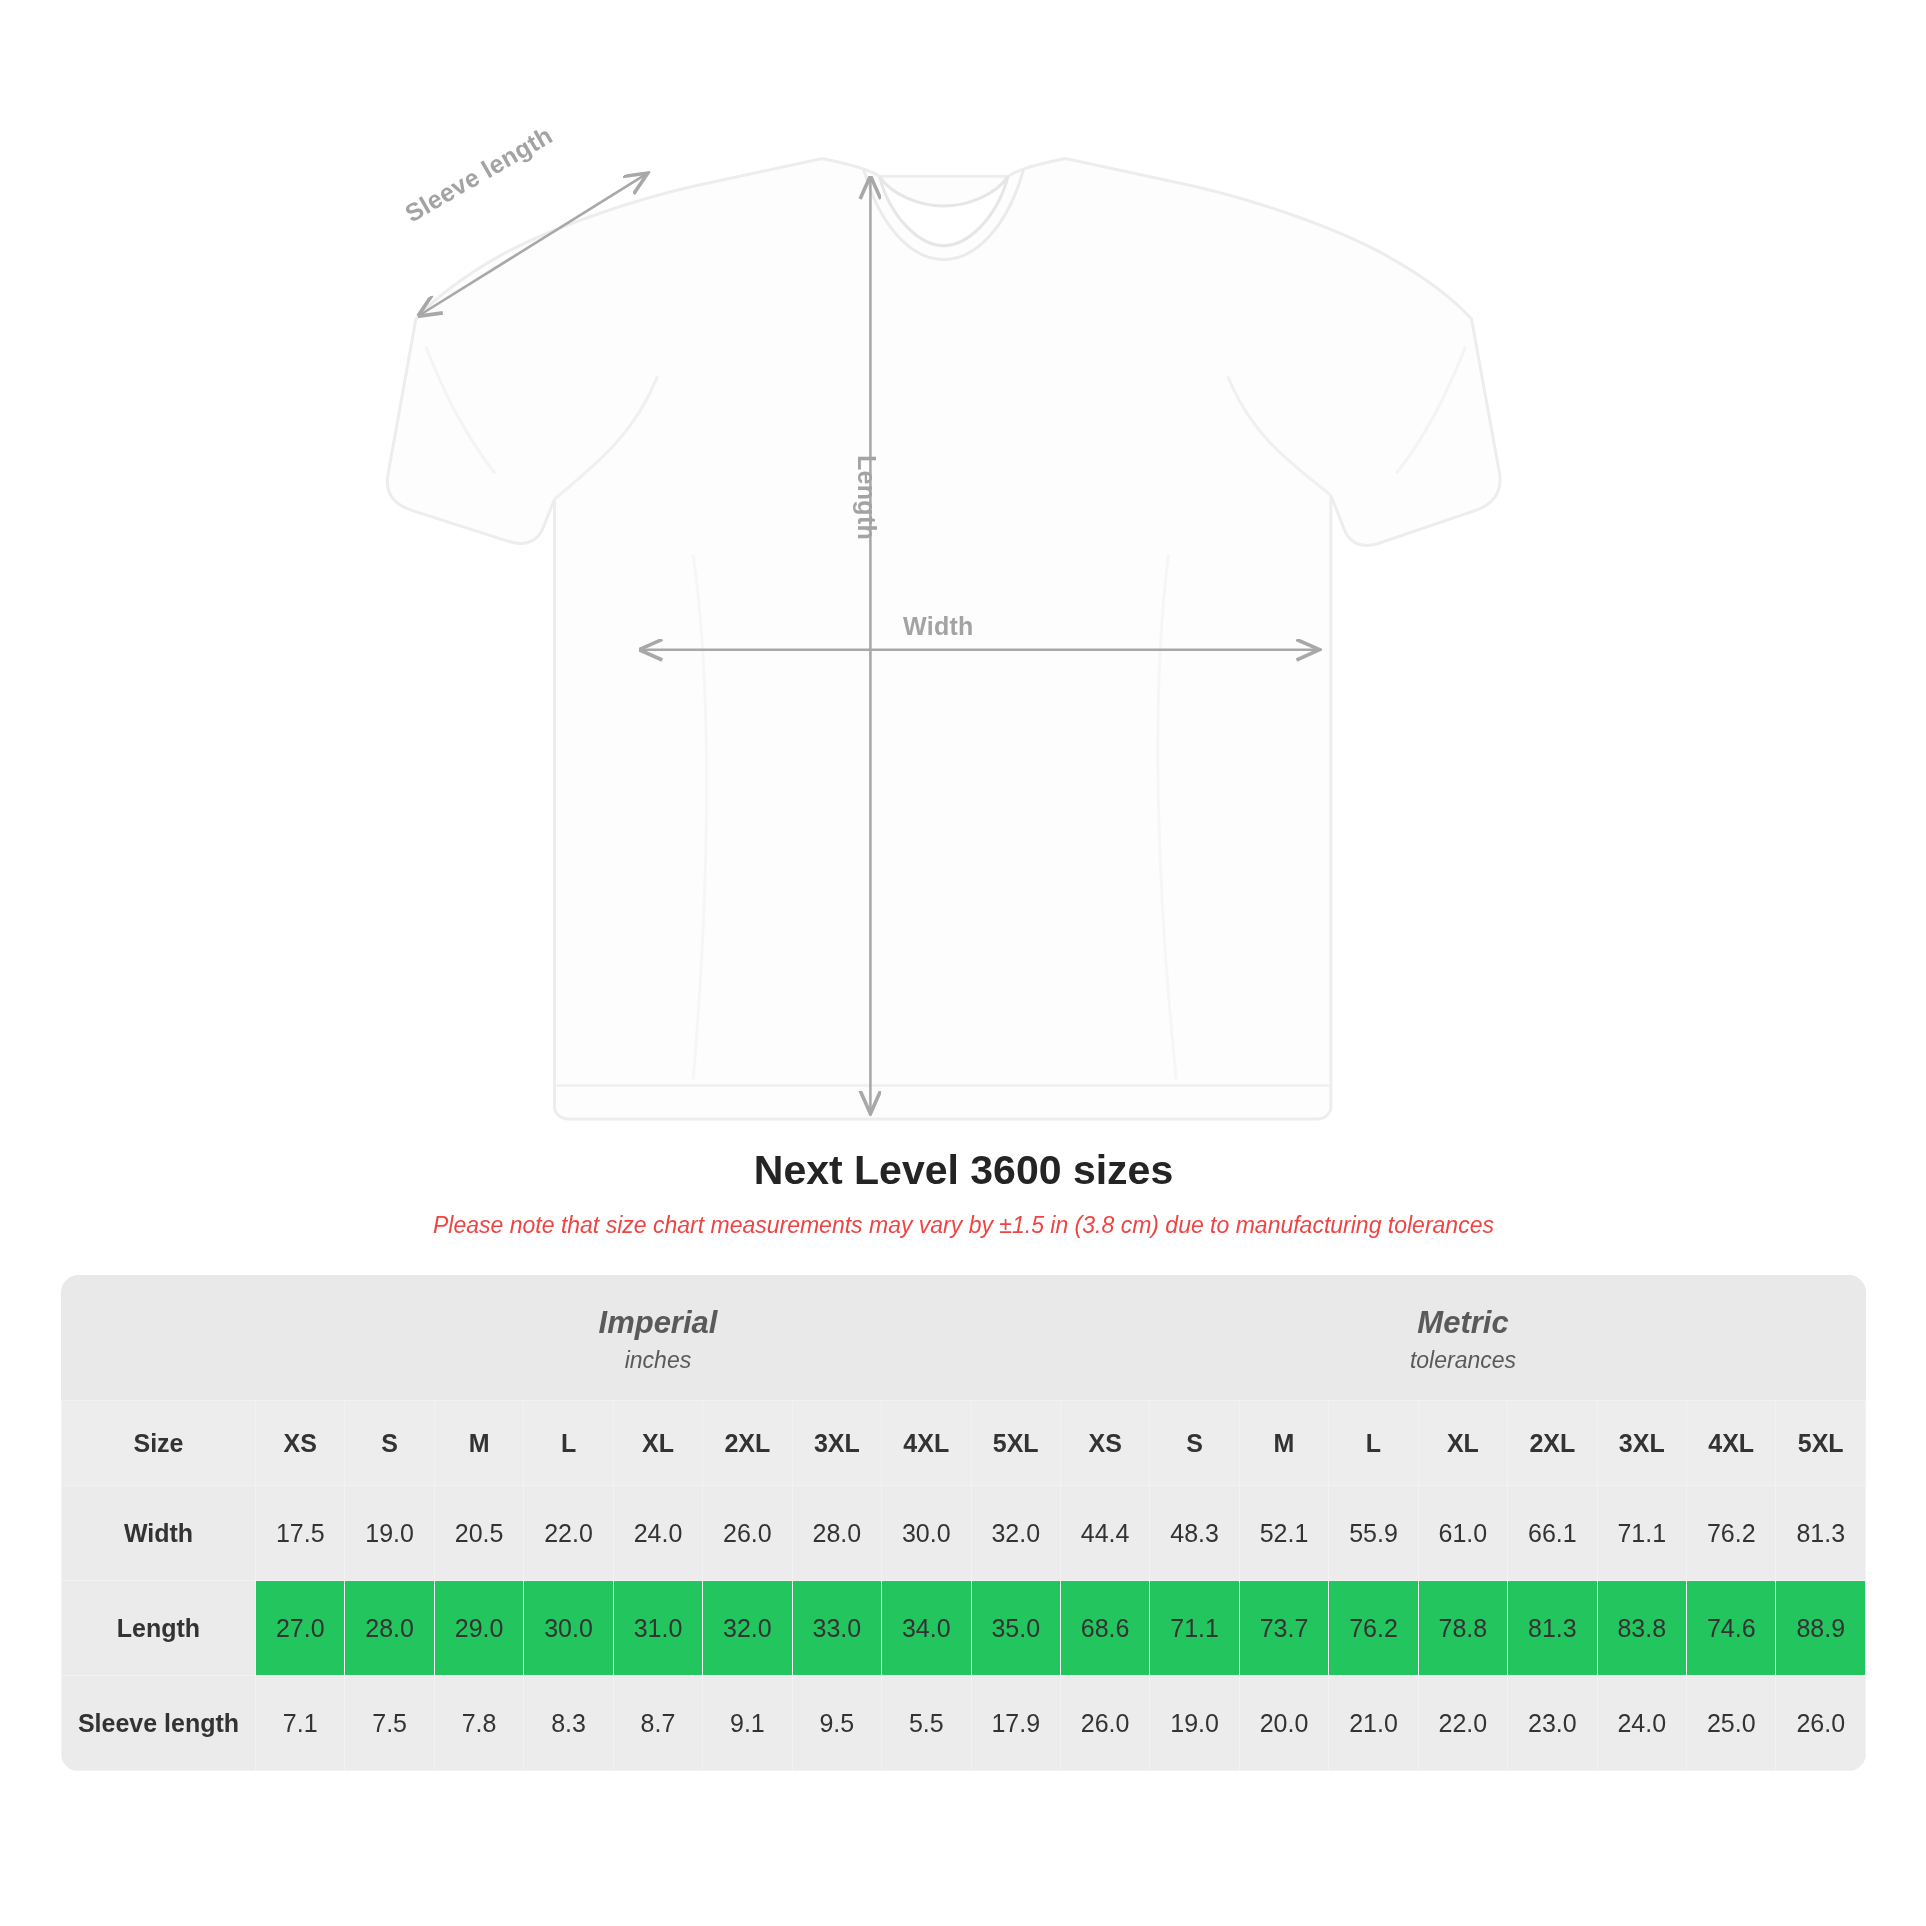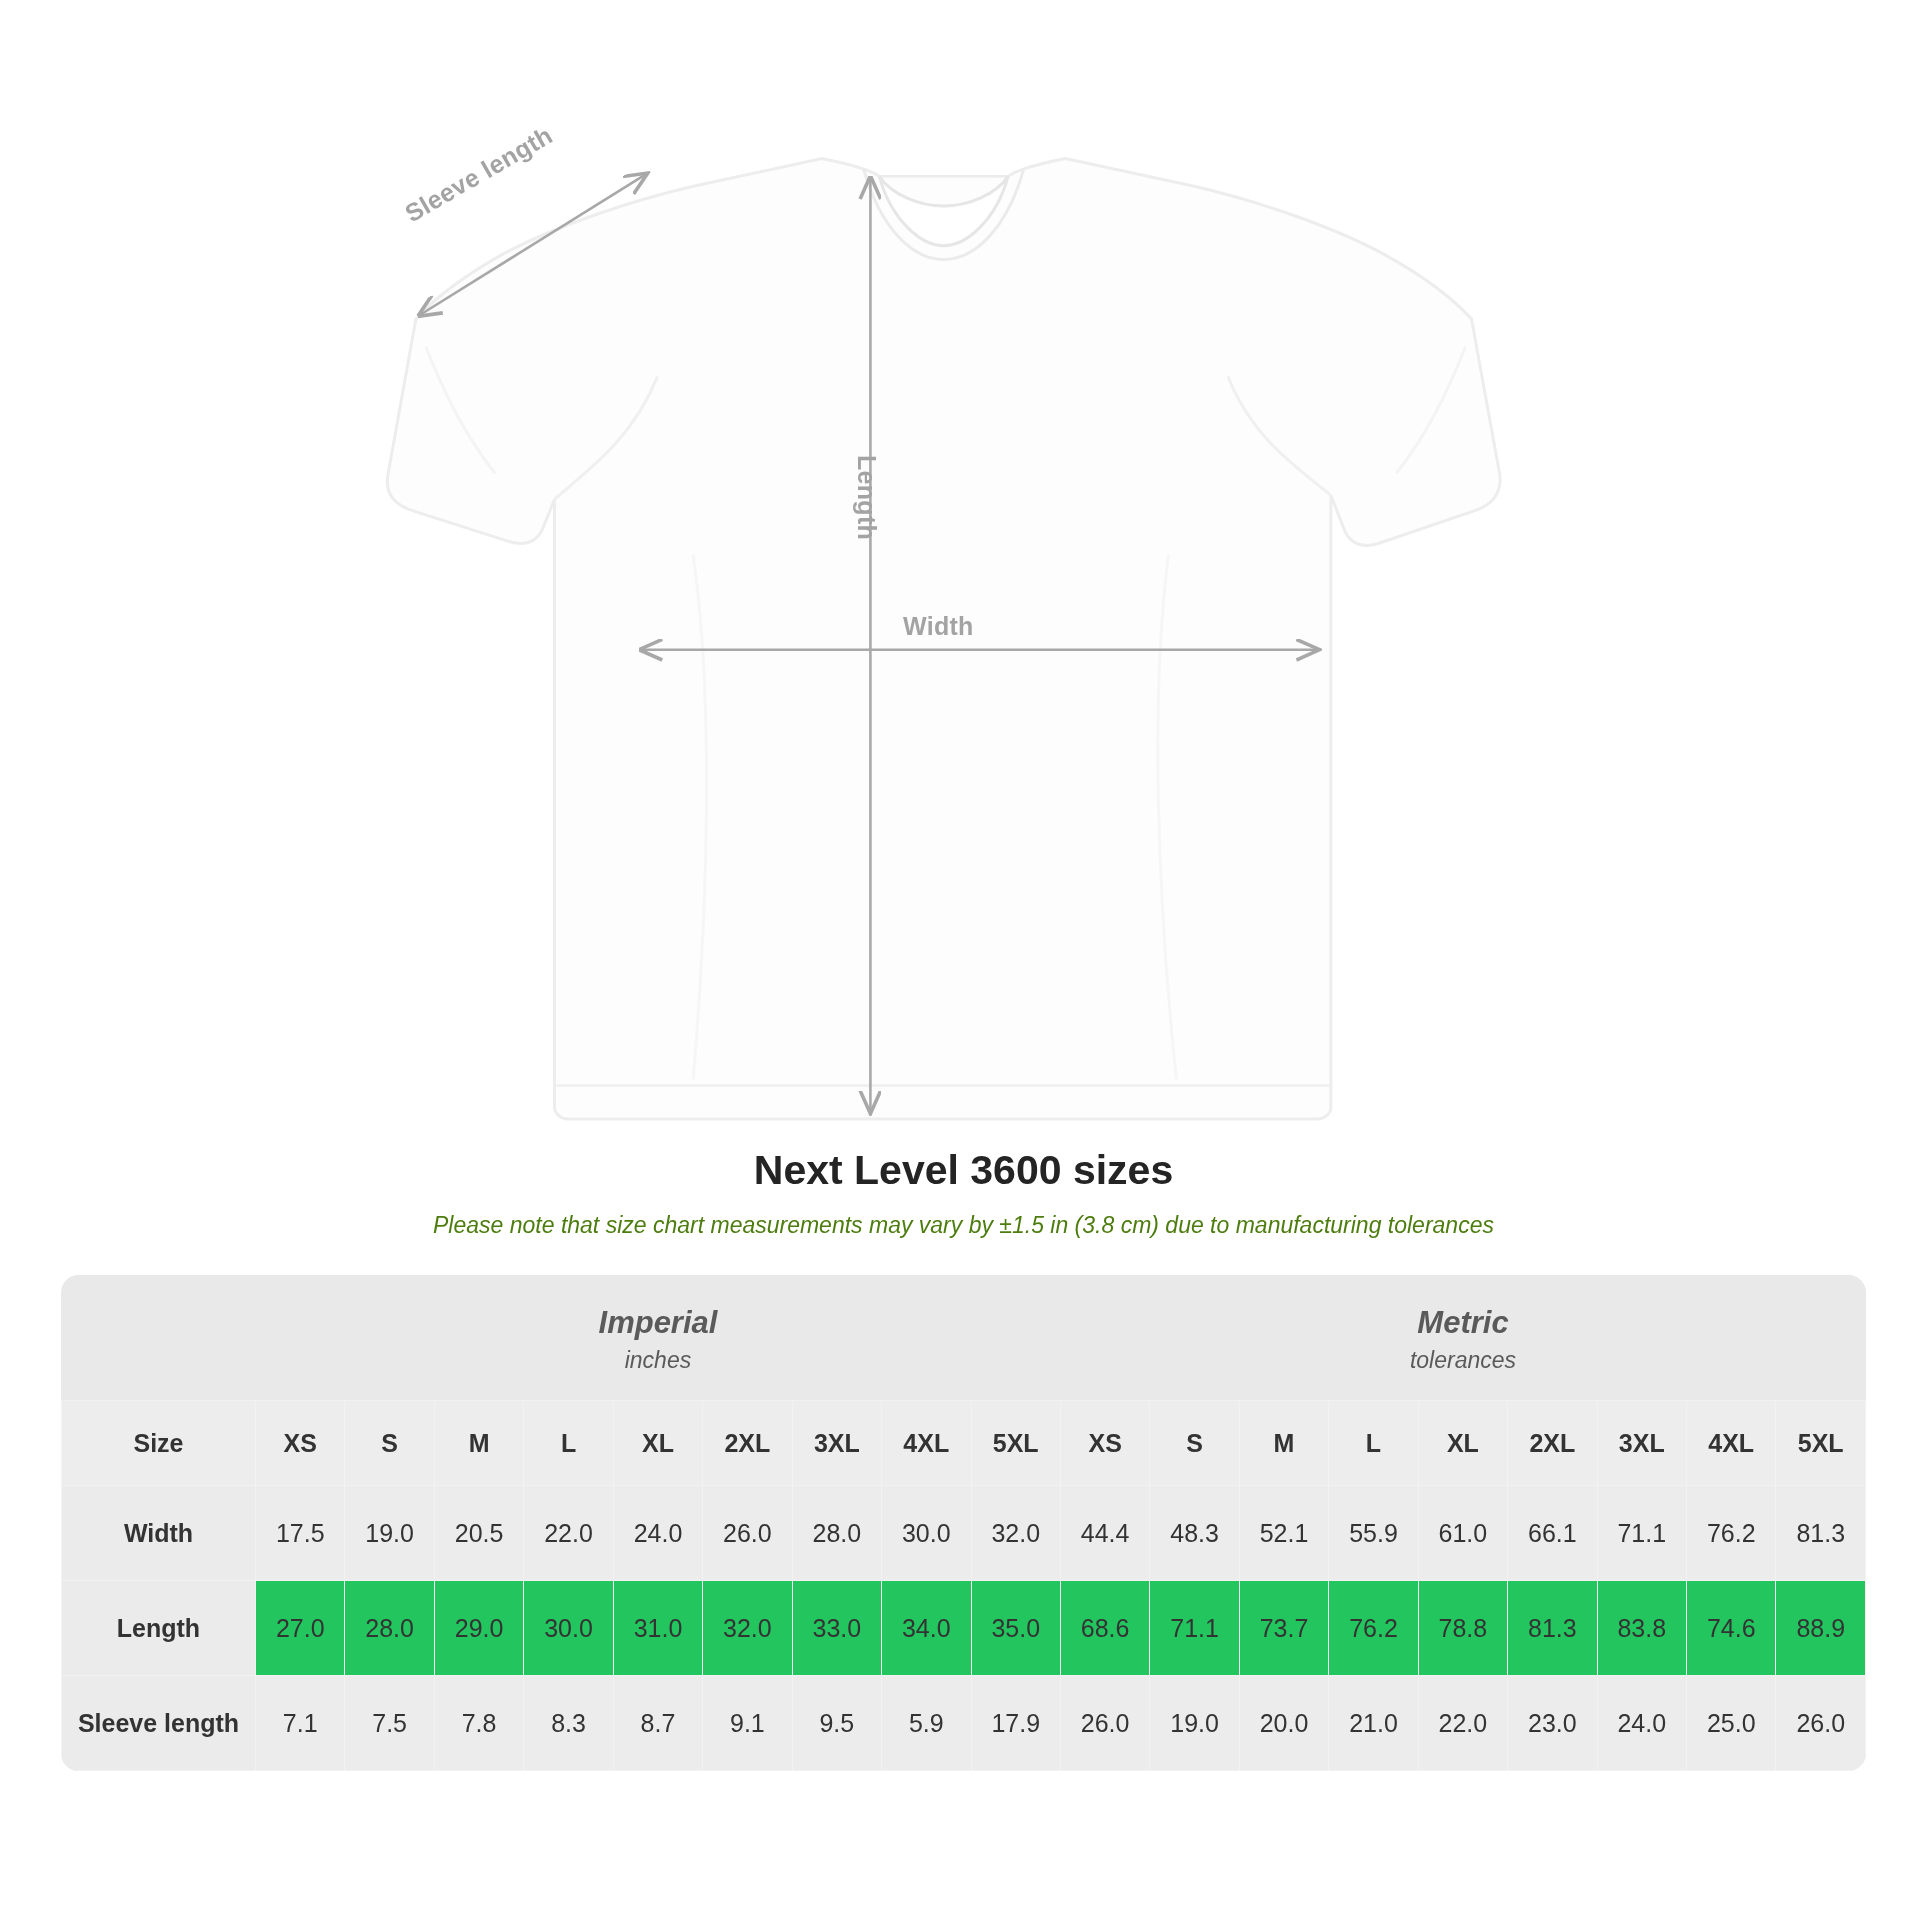--- a/index.html
+++ b/index.html
@@ -51,21 +51,21 @@
   }
   .chart-title {
     font-size: 41px;
     font-weight: bold;
     color: #242424;
     margin: 0 0 18px 0;
   }
   .chart-note {
     font-size: 23px;
     font-style: italic;
-    color: #4d7c0f;
+    color: #ef4444;
     margin: 0;
   }
 
   
   .table-wrap {
     margin: 36px 61px 0 61px;
     border-radius: 18px;
     overflow: hidden;
     background: #e9e9e9;
   }
@@ -289,21 +289,21 @@
 
         <tr class="row-alt">
           <td class="row-label">Sleeve length</td>
           <td class="val">7.1</td>
           <td class="val">7.5</td>
           <td class="val">7.8</td>
           <td class="val">8.3</td>
           <td class="val">8.7</td>
           <td class="val">9.1</td>
           <td class="val">9.5</td>
-          <td class="val">5.9</td>
+          <td class="val">5.5</td>
           <td class="val">17.9</td>
           <td class="val">26.0</td>
           <td class="val">19.0</td>
           <td class="val">20.0</td>
           <td class="val">21.0</td>
           <td class="val">22.0</td>
           <td class="val">23.0</td>
           <td class="val">24.0</td>
           <td class="val">25.0</td>
           <td class="val">26.0</td>

